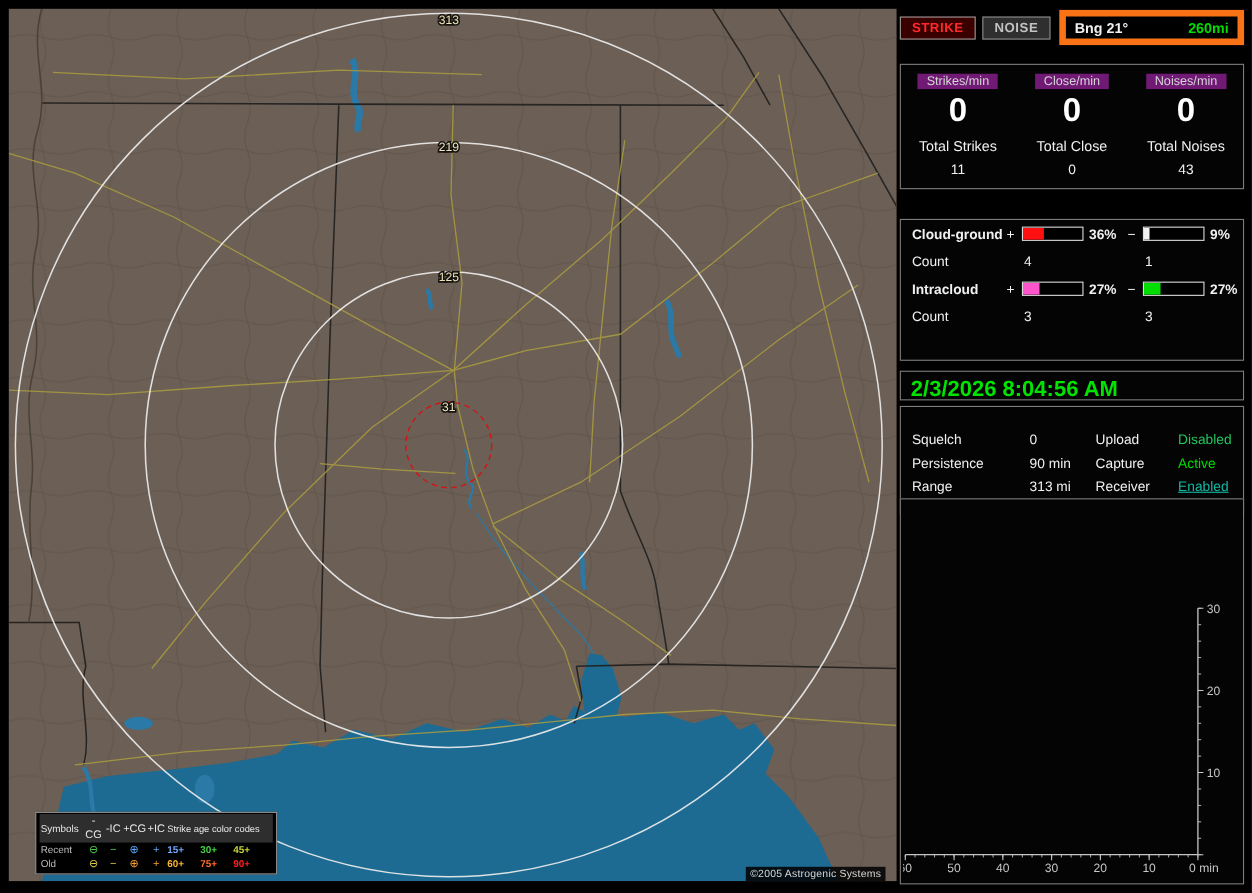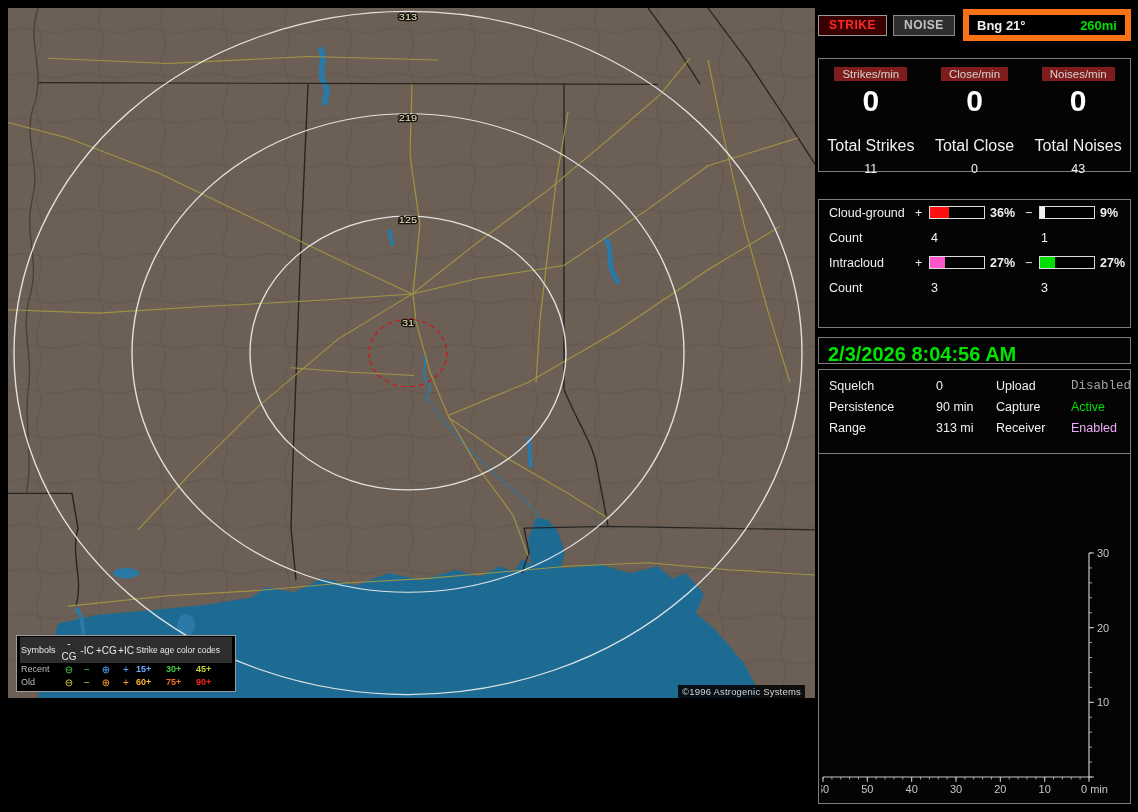--- a/index.html
+++ b/index.html
@@ -1,30 +1,30 @@
 <!DOCTYPE html>
 <html><head>
 <meta charset="utf-8">
 <style>
   html,body{margin:0;padding:0;}
   body{
     width:1138px;height:812px;background:#000;position:relative;overflow:hidden;
     font-family:"Liberation Sans", sans-serif;color:#f0f0f0;
   }
   
-  #map{position:absolute;left:8px;top:8px;width:807px;height:690px;background:#6c5f56;overflow:hidden;}
+  #map{position:absolute;left:8px;top:8px;width:807px;height:793px;background:#6c5f56;overflow:hidden;}
   #map svg{display:block;width:100%;height:100%;}
   .ring-label{paint-order:stroke;stroke:#17130f;stroke-width:3px;fill:#eae3bb;font-size:11px;}
   .map-copyright{
     position:absolute;right:10px;bottom:0;font-size:9.5px;color:#d6d6d6;
     background:rgba(0,0,0,.85);padding:1px 4px;letter-spacing:.2px;
   }
   
   .map-legend{
-    position:absolute;left:8px;bottom:6px;background:#000;border:1px solid #9a9a9a;
+    position:absolute;left:24px;bottom:6px;background:#000;border:1px solid #9a9a9a;
     font-size:9px;line-height:13px;color:#e8e8e8;padding:1px 3px 2px 3px;
   }
   .lg-row{display:grid;grid-template-columns:40px 18px 18px 20px 20px 30px 30px 36px;align-items:center;}
   .lg-head{background:#2e2e2e;}
   .lg-age-title{grid-column:6 / span 3;font-size:8.5px;white-space:nowrap;}
   .lg-sym{text-align:center;font-size:10px;}
   .lg-age{text-align:left;font-weight:bold;}
   .lg-c1{padding-left:1px;}
   .lg-dim{color:#bdbdbd;}
   
@@ -33,39 +33,39 @@
   .toolbar{position:absolute;left:818px;top:13px;width:313px;height:24px;display:flex;align-items:center;gap:6px;}
   .btn{height:21px;font-family:inherit;font-size:12px;font-weight:bold;padding:1px 10px;cursor:pointer;}
   .btn-strike{background:#3a0000;color:#ff2828;border:1px solid #9a9a9a;letter-spacing:.5px;}
   .btn-noise{background:#2f2f2f;color:#c2c2c2;border:1px solid #8a8a8a;letter-spacing:.5px;}
   .bearing{margin-left:auto;width:140px;height:20px;background:#000;border:6px solid #f97316;
     display:flex;align-items:center;justify-content:space-between;padding:0 8px;font-size:13px;font-weight:bold;}
   .green{color:#00dd00;}
   
   .counters{top:58px;height:114px;display:flex;}
   .ccol{flex:1;display:flex;flex-direction:column;align-items:center;}
-  .chip{background:#7f1d1d;color:#d4d4d4;font-size:11.5px;padding:1px 8px;margin-top:8px;border:0;font-family:inherit;cursor:pointer;}
+  .chip{background:#701a75;color:#d4d4d4;font-size:11.5px;padding:1px 8px;margin-top:8px;border:0;font-family:inherit;cursor:pointer;}
   .bignum{font-size:30px;font-weight:bold;color:#fff;line-height:1;margin-top:5px;}
-  .tlabel{font-size:16px;margin-top:21px;}
+  .tlabel{font-size:13px;margin-top:9px;}
   .tvalue{font-size:12.5px;margin-top:7px;}
   
   .dist{top:199px;height:129px;font-size:12.5px;}
   .dist-title{color:#b2b2b2;padding:3px 9px 4px 9px;border-bottom:1px solid #8a8a8a;}
   .drow{display:grid;grid-template-columns:86px 14px 56px 40px 14px 56px 1fr;align-items:center;height:25px;padding:0 10px;}
-  .dlabel{font-weight:normal;}
+  .dlabel{font-weight:bold;}
   .dsign{text-align:left;}
   .bar{display:inline-block;width:54px;height:11px;border:1px solid #dcdcdc;background:#000;position:relative;overflow:hidden;}
   .fill{position:absolute;left:0;top:0;bottom:0;}
   .dpct{font-weight:bold;padding-left:5px;}
   .dcount{padding-left:2px;}
   
   .clock{top:337px;height:27px;color:#00e400;font-weight:bold;font-size:20px;padding:5px 9px;}
   
   .settings{top:369px;height:99px;display:grid;grid-template-columns:107px 60px 75px 1fr;
-    align-content:start;row-gap:7px;padding:9px 10px;font-size:12.5px;line-height:14px;}
+    align-content:start;row-gap:7px;padding:23px 10px;font-size:12.5px;line-height:14px;}
   
   .stats{top:453px;height:351px;font-size:12.5px;}
   .sgrid{display:grid;grid-template-columns:107px 60px 75px 1fr;row-gap:9px;padding:9px 10px 0 10px;line-height:14px;}
   .trend-row{display:grid;grid-template-columns:107px 1fr;padding:13px 10px 0 10px;}
   #trend-graph{position:absolute;left:2px;bottom:2px;width:306px;height:258px;font-family:inherit;}
 </style>
 </head>
 <body>
 
 <div id="map">
@@ -163,21 +163,21 @@
       <span class="lg-sym" style="color: rgb(224, 208, 72);">⊖</span>
       <span class="lg-sym" style="color: rgb(224, 208, 72);">−</span>
       <span class="lg-sym" style="color: rgb(255, 160, 48);">⊕</span>
       <span class="lg-sym" style="color: rgb(255, 160, 48);">+</span>
       <span class="lg-age" style="color: rgb(255, 180, 50);">60+</span>
       <span class="lg-age" style="color: rgb(255, 110, 40);">75+</span>
       <span class="lg-age" style="color: rgb(255, 32, 32);">90+</span>
     </div>
   </div>
 
-  <div class="map-copyright">©1996 Astrogenic Systems</div>
+  <div class="map-copyright">©2005 Astrogenic Systems</div>
 </div>
 
 <div class="toolbar">
   <button class="btn btn-strike">STRIKE</button>
   <button class="btn btn-noise">NOISE</button>
   <div class="bearing">
     <span>Bng 21°</span>
     <span class="green">260mi</span>
   </div>
 </div>
@@ -253,31 +253,31 @@
 </div>
 
 <div class="panel clock">
   <span>2/3/2026 8:04:56 AM</span>
 </div>
 
 <div class="panel settings">
   <span>Squelch</span>
   <span>0</span>
   <span>Upload</span>
-  <span style="color: #a3a3a3; font-family: Liberation Mono, monospace;">Disabled</span>
+  <span style="color: #22c55e;">Disabled</span>
 
   <span>Persistence</span>
   <span>90 min</span>
   <span>Capture</span>
   <span style="color: rgb(0, 221, 0);">Active</span>
 
   <span>Range</span>
   <span>313 mi</span>
   <span>Receiver</span>
-  <span style="color: #f0abfc;">Enabled</span>
+  <span style="color: #14b8a6; text-decoration: underline;">Enabled</span>
 </div>
 
 <div class="panel stats">
   <svg id="trend-graph" viewBox="0 0 306 258">
       <line x1="268" y1="10" x2="268" y2="234" stroke="#c6c6c6" stroke-width="1.2"></line>
       <line x1="2" y1="234" x2="268" y2="234" stroke="#c6c6c6" stroke-width="1.2"></line>
       <line x1="2" y1="234" x2="2" y2="236.5" stroke="#c6c6c6" stroke-width="0.8"></line>
       <line x1="10.866666666666667" y1="234" x2="10.866666666666667" y2="236.5" stroke="#c6c6c6" stroke-width="0.8"></line>
       <line x1="19.733333333333334" y1="234" x2="19.733333333333334" y2="236.5" stroke="#c6c6c6" stroke-width="0.8"></line>
       <line x1="28.6" y1="234" x2="28.6" y2="236.5" stroke="#c6c6c6" stroke-width="0.8"></line>

